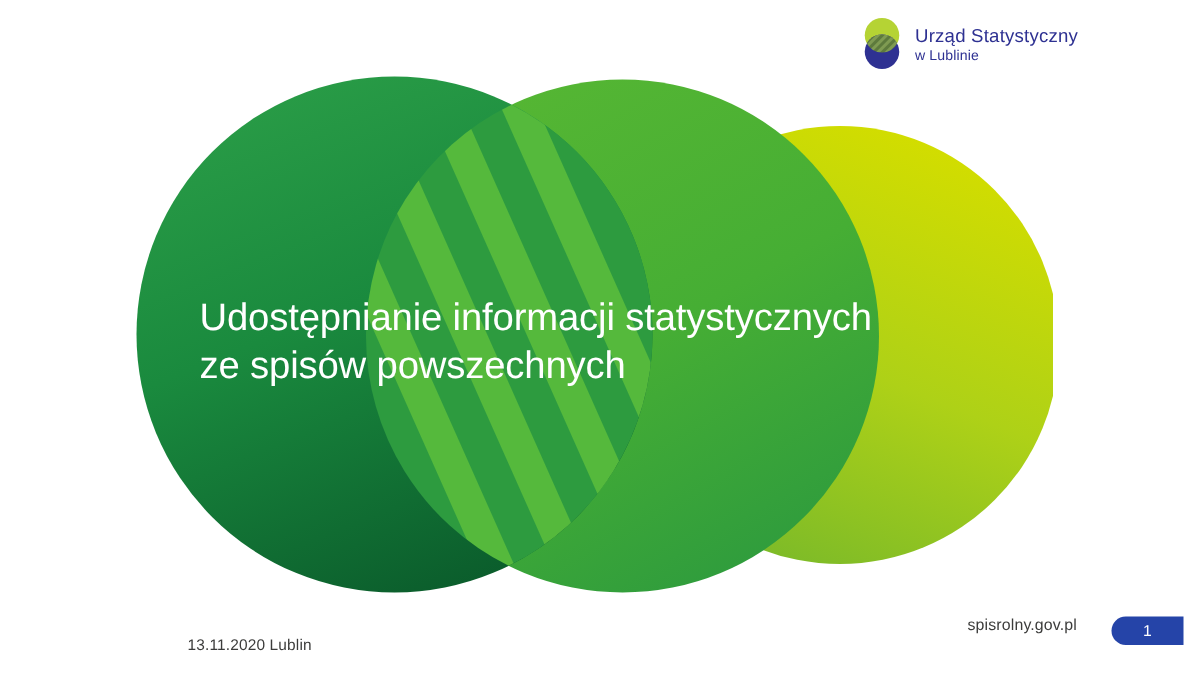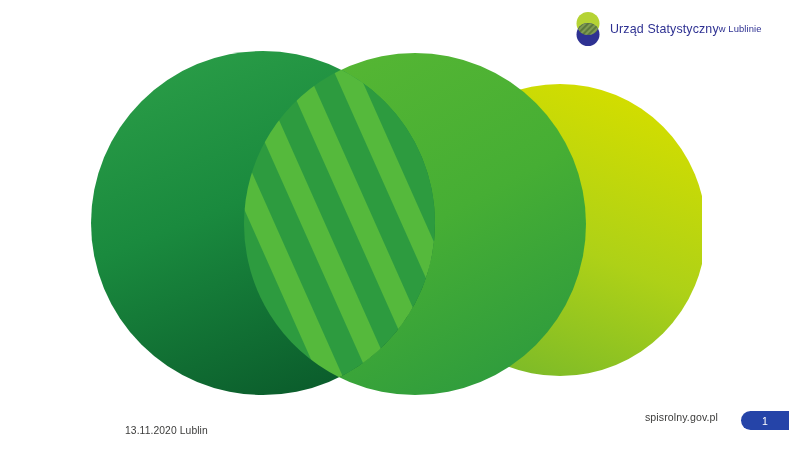--- a/index.html
+++ b/index.html
@@ -38,21 +38,21 @@
     align-items: center;
     gap: 7px;
   }
   .logo-mark {
     width: 30px;
     height: 40px;
     flex: 0 0 auto;
   }
   .logo-text {
     display: flex;
-    flex-direction: row;
+    flex-direction: column;
     justify-content: center;
     line-height: 1.04;
     padding-top: 1px;
   }
   .logo-line1 {
     font-size: 12.4px;
     color: #2e3192;
     letter-spacing: 0.15px;
     white-space: nowrap;
   }
@@ -190,20 +190,22 @@
       <g clip-path="url(#logoOverlapClip)">
         <rect x="0" y="0" width="30" height="40" fill="url(#logoHatch)"></rect>
       </g>
     </svg>
     <div class="logo-text">
       <div class="logo-line1">Urząd Statystyczny</div>
       <div class="logo-line2">w Lublinie</div>
     </div>
   </div>
 
+  <div class="title">Udostępnianie informacji statystycznych
+ze spisów powszechnych</div>
 
   <div class="footer-left">13.11.2020 Lublin</div>
 
   <div class="footer-right">
     <span class="site-label">spisrolny.gov.pl</span>
     <span class="page-badge">1</span>
   </div>
 
 </div>
 

